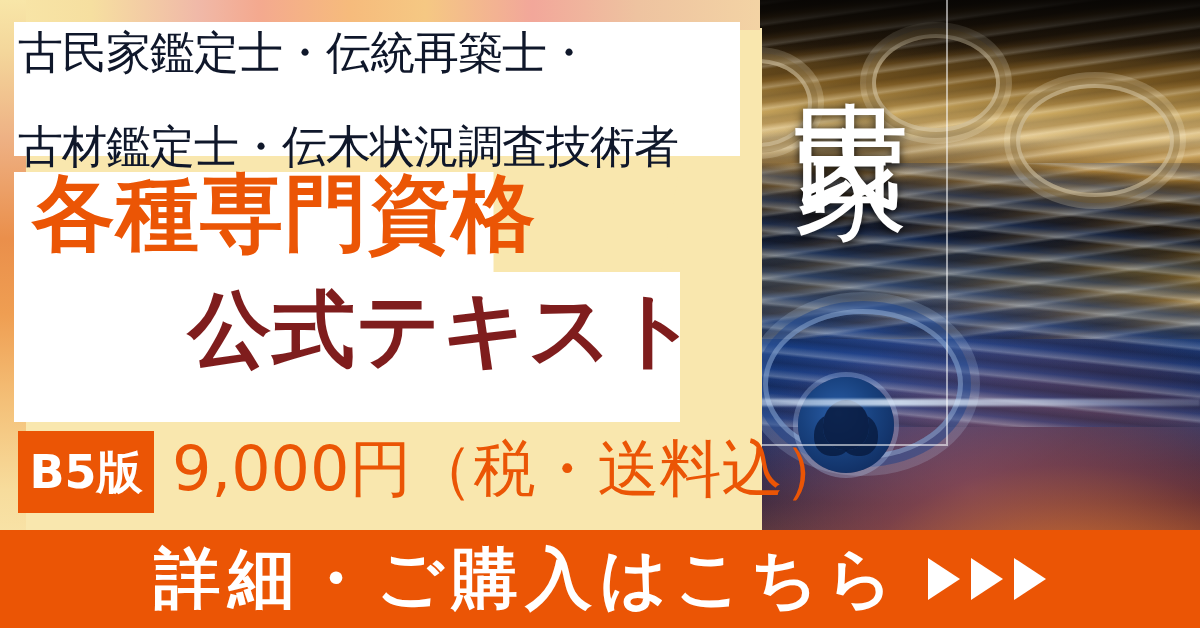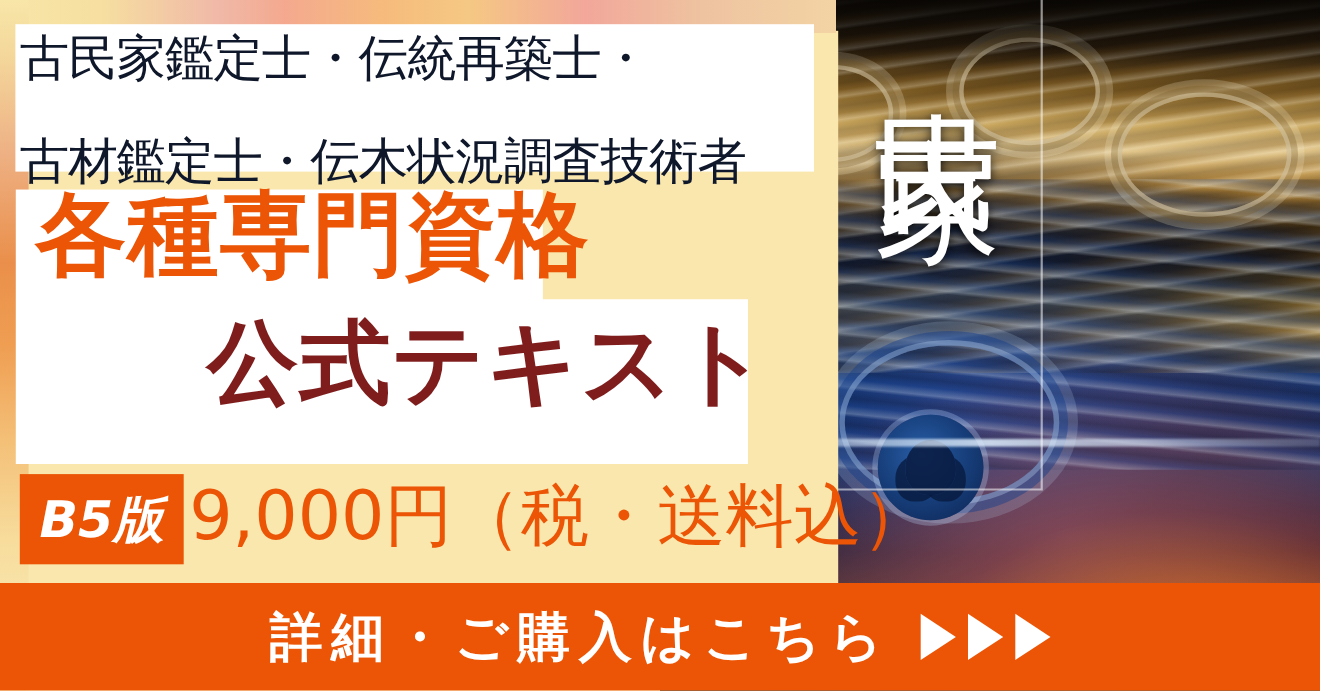--- a/index.html
+++ b/index.html
@@ -196,44 +196,44 @@
     position:absolute; left:152px; top:288px;
     color:#7f1d1d; font-weight:700;
     font-size:83px; line-height:1; letter-spacing:1px;
     white-space:nowrap;
     margin-left:36px;
   }
 
   
   .badge {
     position:absolute; left:18px; top:431px;
-    width:149px; height:82px;
+    width:136px; height:82px;
     background:#eb5505;
-    display:flex; align-items:center; justify-content:center;font-style:italic;
+    display:flex; align-items:center; justify-content:center;
   }
   .badge-text {
     color:#ffffff; font-weight:700; font-size:46px;
     letter-spacing:0px; line-height:1; white-space:nowrap;
   }
   .price {
     position:absolute; left:172px; top:438px;
     color:#eb5505; font-weight:400;
     font-size:62px; line-height:1; letter-spacing:0px;
     white-space:nowrap;
   }
 
   
   .cta {
     position:absolute; left:0; top:530px; width:1200px; height:98px;
     background:#eb5505;
     display:flex; align-items:center; justify-content:center;
   }
   .cta-text {
     color:#ffffff; font-weight:700;
-    font-size:48px; line-height:1; letter-spacing:8px;
+    font-size:66px; line-height:1; letter-spacing:8px;
     white-space:nowrap;
   }
   .cta-arrows {
     display:flex; align-items:center; gap:11px; margin-left:26px;
   }
   .arrow {
     width:0; height:0;
     border-top:21px solid transparent;
     border-bottom:21px solid transparent;
     border-left:32px solid #ffffff;

